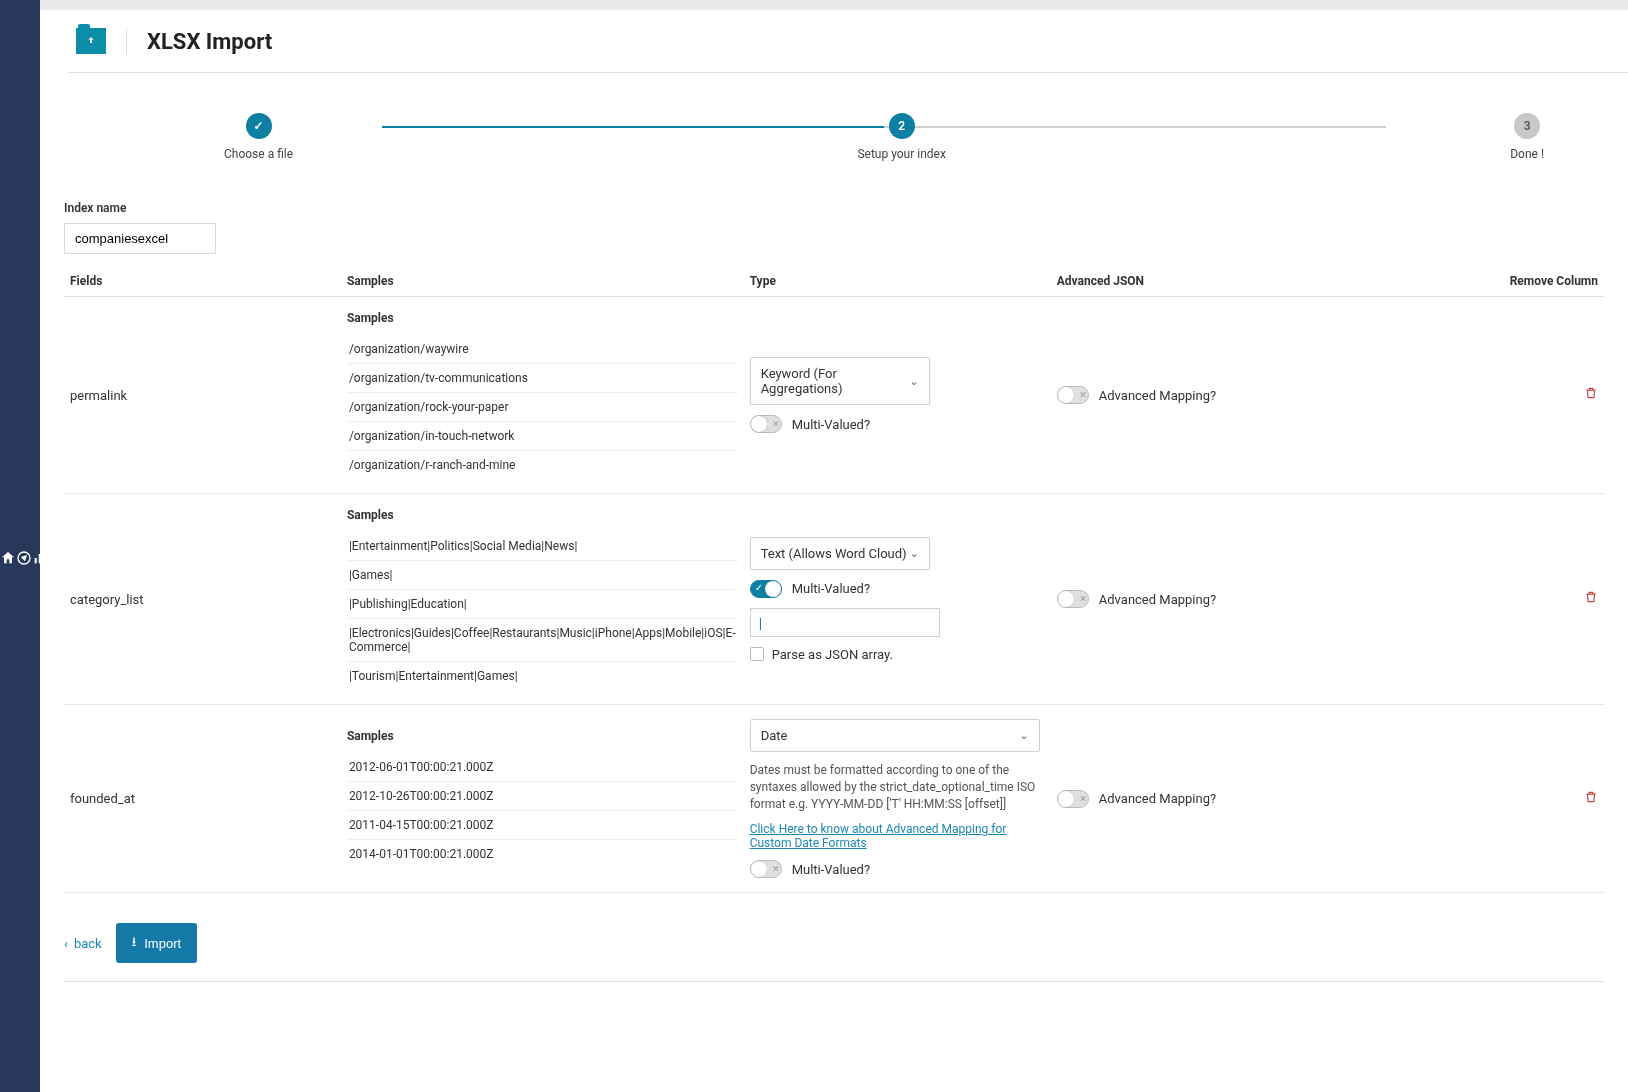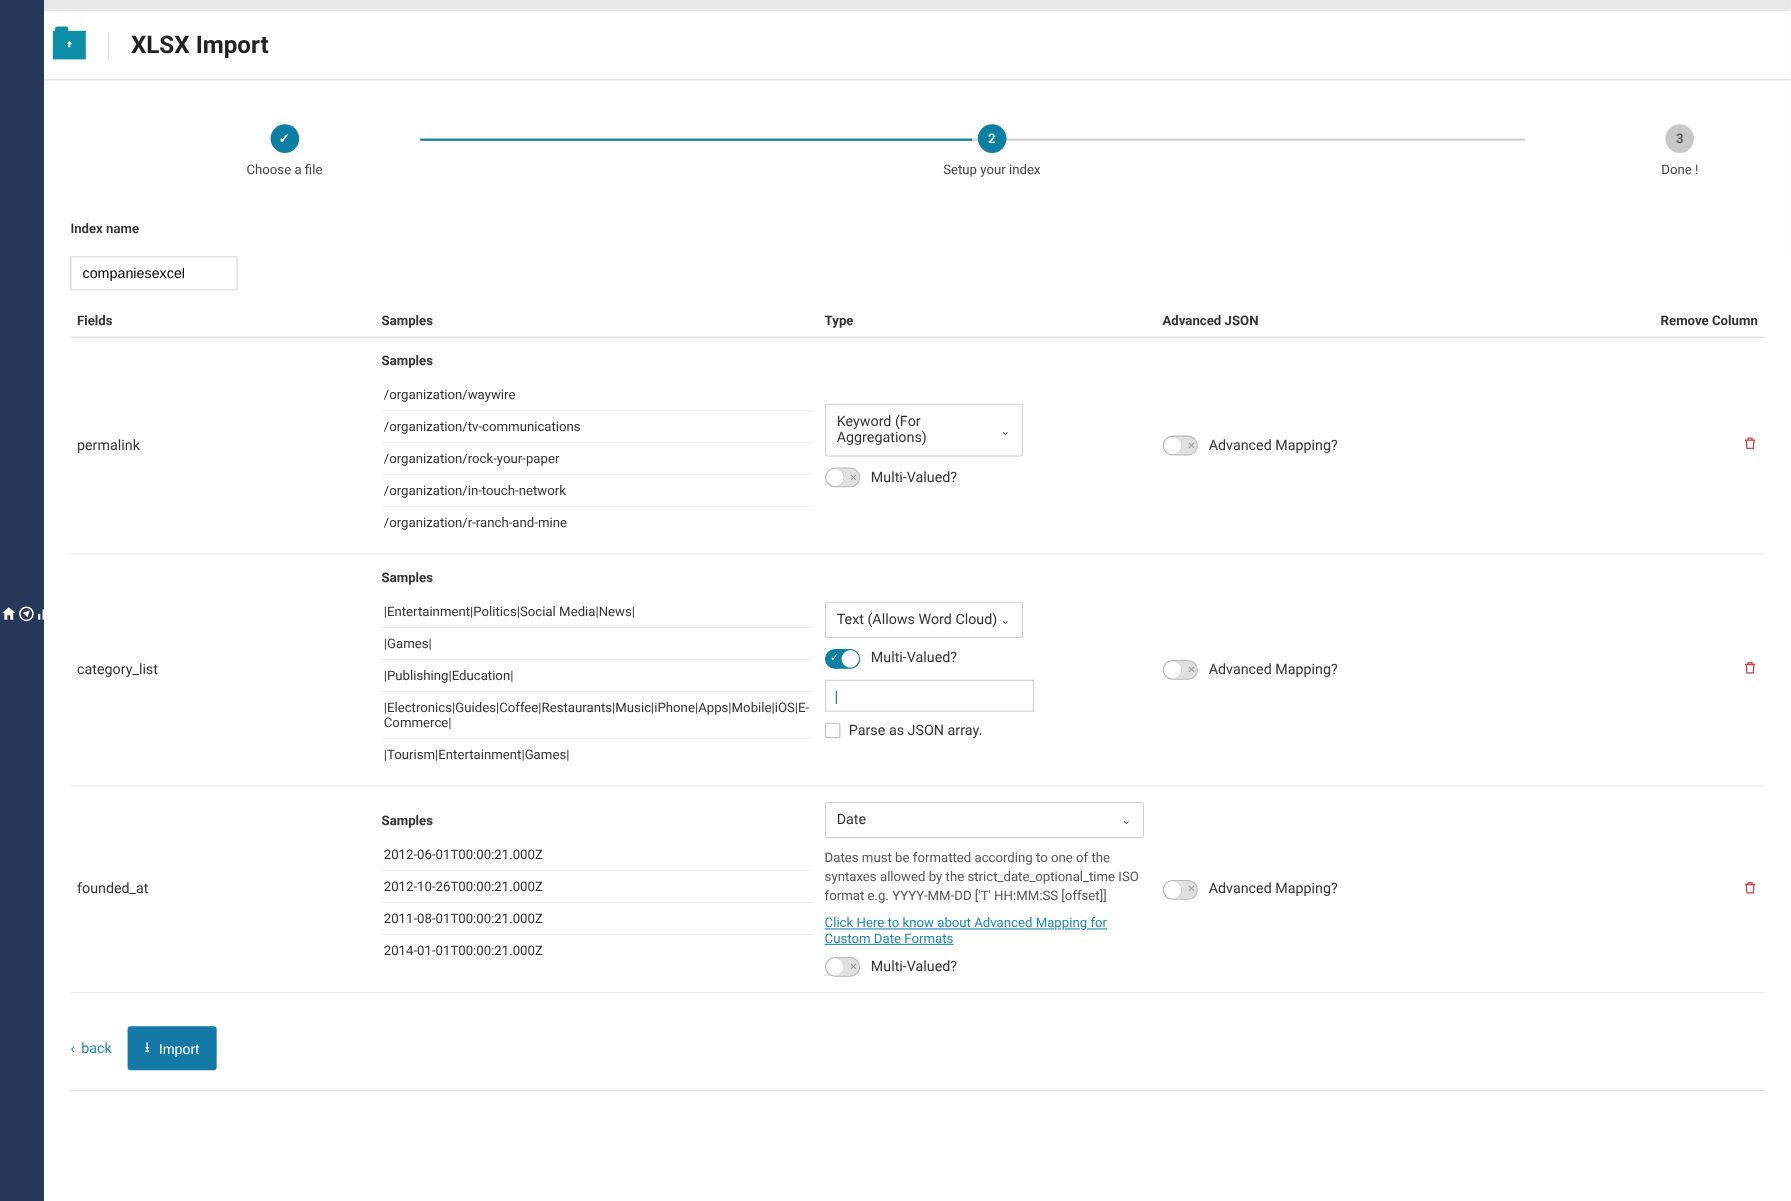--- a/index.html
+++ b/index.html
@@ -8,41 +8,41 @@
 
 
 .sidebar { width: 40px; background: #28385b; display: flex; align-items: center; padding-top: 24px; flex-shrink: 0; }
 .sidebar-logo { width: 28px; height: 28px; margin-bottom: 20px; }
 .sidebar-item { width: 40px; height: 30px; display: flex; align-items: center; justify-content: center; color: #fff; cursor: pointer; font-size: 14px; }
 .sidebar-item.xlsx { font-size: 8px; font-weight: bold; letter-spacing: -0.5px; }
 
 
 .main { flex: 1; background: #fff; overflow-y: auto; }
 .topbar { height: 10px; background: #e8e8e8; }
-.header { display: flex; align-items: center; padding: 18px 8px; border-bottom: 1px solid #e0e0e0; }
+.header { display: flex; align-items: center; padding: 18px 8px; border-bottom: 1px solid #e0e0e0; margin-left: 28px; }
 .header-icon { width: 30px; height: 26px; background: #0c8da8; display: flex; align-items: center; justify-content: center; margin-right: 20px; position: relative; }
 .header-icon::before { content:""; position:absolute; top:-4px; left:2px; width:12px; height:6px; background:#0c8da8; border-radius: 2px 2px 0 0; }
 .header-title { font-size: 22px; font-weight: 700; color: #222; border-left: 1px solid #ddd; padding-left: 20px; }
 
 .content { padding: 30px 24px 30px 24px; }
 
 
 .stepper { display: flex; align-items: flex-start; justify-content: space-between; margin: 10px 60px 40px 160px; position: relative; }
 .step { display: flex; flex-direction: column; align-items: center; position: relative; z-index: 2; }
 .step-circle { width: 26px; height: 26px; border-radius: 50%; display: flex; align-items: center; justify-content: center; font-size: 12px; font-weight: 600; color: #fff; margin-bottom: 8px; }
 .step-circle.done { background: #0c7fa3; }
 .step-circle.current { background: #0c7fa3; }
 .step-circle.future { background: #c8c8c8; color:#555; }
 .step-label { font-size: 12px; color: #444; }
 .step-line { position: absolute; top: 13px; height: 2px; z-index: 1; }
 .step-line.l1 { left: 12%; right: 50%; background: #0c7fa3; }
 .step-line.l2 { left: 50%; right: 12%; background: #d0d0d0; }
 
 
-.form-label { font-size: 12px; font-weight: 600; color: #333; margin-bottom: 18px; display: block; }
+.form-label { font-size: 12px; font-weight: 600; color: #333; margin-bottom: 8px; display: block; }
 .text-input { border: 1px solid #d8d8d8; padding: 7px 10px; font-size: 13px; width: 152px; background: #fff; }
 .toggle-row { display: flex; align-items: center; gap: 10px; margin-top: 16px; }
 
 
 .toggle { width: 32px; height: 18px; border-radius: 10px; background: #e0e0e0; border: 1px solid #bbb; position: relative; cursor: pointer; flex-shrink: 0; display:inline-block; }
 .toggle .knob { width: 16px; height: 16px; border-radius: 50%; background: #fff; position: absolute; top: 0; left: 0; box-shadow: 0 0 1px rgba(0,0,0,0.3); display:flex; align-items:center; justify-content:center; font-size:9px; color:#888; }
 .toggle.off .knob::after { content:"✕"; position:absolute; right:-13px; font-size:9px; color:#999; }
 .toggle.on { background: #0c7fa3; border-color: #0c7fa3; }
 .toggle.on .knob { left: auto; right: 0; }
 .toggle.on::before { content:"✓"; position:absolute; left:4px; top:1px; font-size:10px; color:#fff; }
@@ -268,21 +268,21 @@
                     <path d="M4 7h16M9 7V4h6v3M6 7l1 13h10l1-13"></path>
                   </svg></span></td>
             </tr>
             <tr>
               <td class="col-fields">founded_at</td>
               <td class="col-samples">
                 <div class="samples-box">
                   <div class="samples-title">Samples</div>
                   <div class="sample-item">2012-06-01T00:00:21.000Z</div>
                   <div class="sample-item">2012-10-26T00:00:21.000Z</div>
-                  <div class="sample-item">2011-08-01T00:00:21.000Z</div>
+                  <div class="sample-item">2011-04-15T00:00:21.000Z</div>
                   <div class="sample-item">2014-01-01T00:00:21.000Z</div>
                 </div>
               </td>
               <td class="col-type">
                 <div class="type-stack">
                   <div class="select wide">
                     <span>Date</span>
                     <span class="chev">⌄</span>
                   </div>
                   <div class="hint">Dates must be formatted according to one of the syntaxes allowed by the strict_date_optional_time ISO format e.g. YYYY-MM-DD ['T' HH:MM:SS [offset]]</div>

